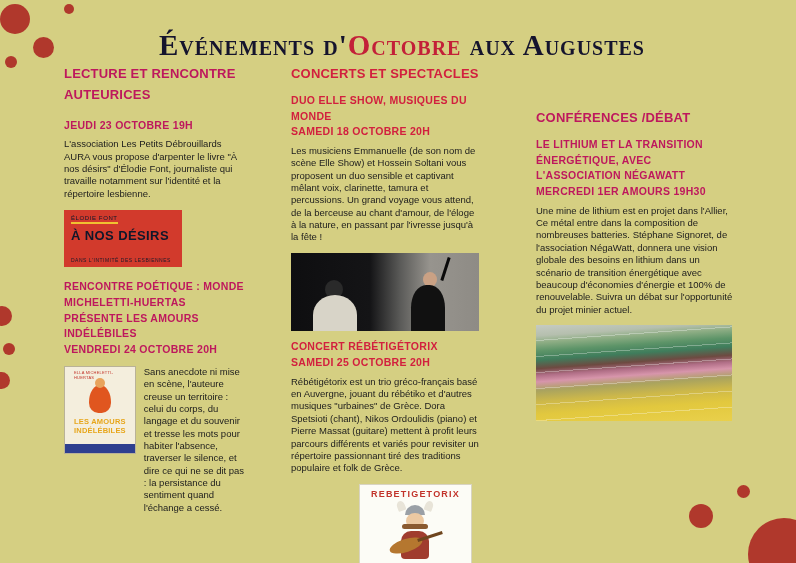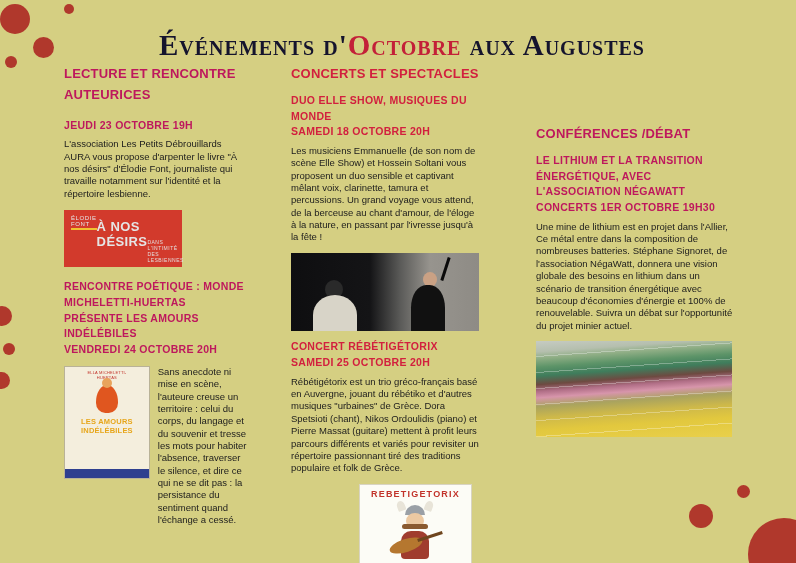--- a/index.html
+++ b/index.html
@@ -36,47 +36,47 @@
     font-size: 29px;
     letter-spacing: 1px;
     color: #15142d;
   }
   .title .hl { color: #c32038; }
 
   
   .col { position: absolute; }
   .col-left  { left: 64px;  top: 64px;  width: 184px; }
   .col-mid   { left: 291px; top: 64px;  width: 188px; }
-  .col-right { left: 536px; top: 124px; width: 198px; }
+  .col-right { left: 536px; top: 108px; width: 198px; }
 
   .section-title { font-size: 13px; font-weight: 700; letter-spacing: .2px; line-height: 1.6; }
   .blue { color: #be185d; }
   .redh { color: #d2203e; }
 
   .event-head { margin-top: 8px; font-size: 10.5px; font-weight: 700; letter-spacing: .3px; line-height: 1.5; }
   .mt12 { margin-top: 12px; }
   .body-text { margin-top: 5px; font-size: 9.5px; line-height: 1.3; color: #1c1c1c; }
 
   
   .book1 {
     margin-top: 10px; width: 118px; height: 57px;
-    background: #d23a2c; color: #e5e5e5;
+    background: #d23a2c; color: #0f172a;
     padding: 5px 7px 4px; box-sizing: border-box;
-    display: flex; flex-direction: row;
+    display: flex; flex-direction: column;
   }
   .b1-author { font-size: 6px; letter-spacing: .6px; border-bottom: 2px solid #f0c231; align-self: flex-start; padding-bottom: 1px; }
   .b1-title  { font-size: 13px; font-weight: 700; letter-spacing: .4px; margin-top: 4px; }
   .b1-sub    { font-size: 5px; letter-spacing: .5px; margin-top: auto; opacity: .95; }
 
   
   .book-row { display: flex; margin-top: 8px; gap: 8px; align-items: flex-start; }
   .book2 {
-    flex: 0 0 58px; height: 113px; box-sizing: border-box;
+    flex: 0 0 58px; height: 88px; box-sizing: border-box;
     background: #f4eedd; border: 1px solid #b9b297;
-    position: relative; padding: 3px 16px 0; text-align: center;
+    position: relative; padding: 3px 9px 0; 
   }
   .b2-author { font-size: 4px; color: #c2342b; letter-spacing: .2px; line-height: 1.3; }
   .b2-figure { width: 22px; height: 28px; margin: 5px auto 0; background: #e0561f;
                border-radius: 50% 50% 42% 42% / 62% 62% 36% 36%; position: relative; }
   .b2-figure::before { content: ""; position: absolute; top: -7px; left: 6px; width: 10px; height: 10px;
                        border-radius: 50%; background: #e8a35c; }
   .b2-title { margin-top: 5px; font-size: 7.5px; font-weight: 800; color: #e7a61b; line-height: 1.15; letter-spacing: .2px; }
   .b2-strip { position: absolute; left: 0; right: 0; bottom: 0; height: 9px; background: #2e3f8f; }
   .b2-text { margin-top: 0; flex: 1; }
 
@@ -206,20 +206,20 @@
       <div class="ir-instrument"></div>
       <div class="ir-neck"></div>
     </div>
   </div>
 
   <div class="col col-right">
     <div class="section-title blue">CONFÉRENCES /DÉBAT</div>
 
     <div class="event-head blue">
       <div>LE LITHIUM ET LA TRANSITION ÉNERGÉTIQUE, AVEC L'ASSOCIATION NÉGAWATT</div>
-      <div>CONCERTS 1ER OCTOBRE 19H30</div>
+      <div>MERCREDI 1ER AMOURS 19H30</div>
     </div>
     <p class="body-text">Une mine de lithium est en projet dans l'Allier, Ce métal entre dans la composition de nombreuses batteries. Stéphane Signoret, de l'association NégaWatt, donnera une vision globale des besoins en lithium dans un scénario de transition énergétique avec beaucoup d'économies d'énergie et 100% de renouvelable. Suivra un débat sur l'opportunité du projet minier actuel.</p>
 
     <div class="photo-lithium"></div>
   </div>
 
 </div>
 
 </body></html>

